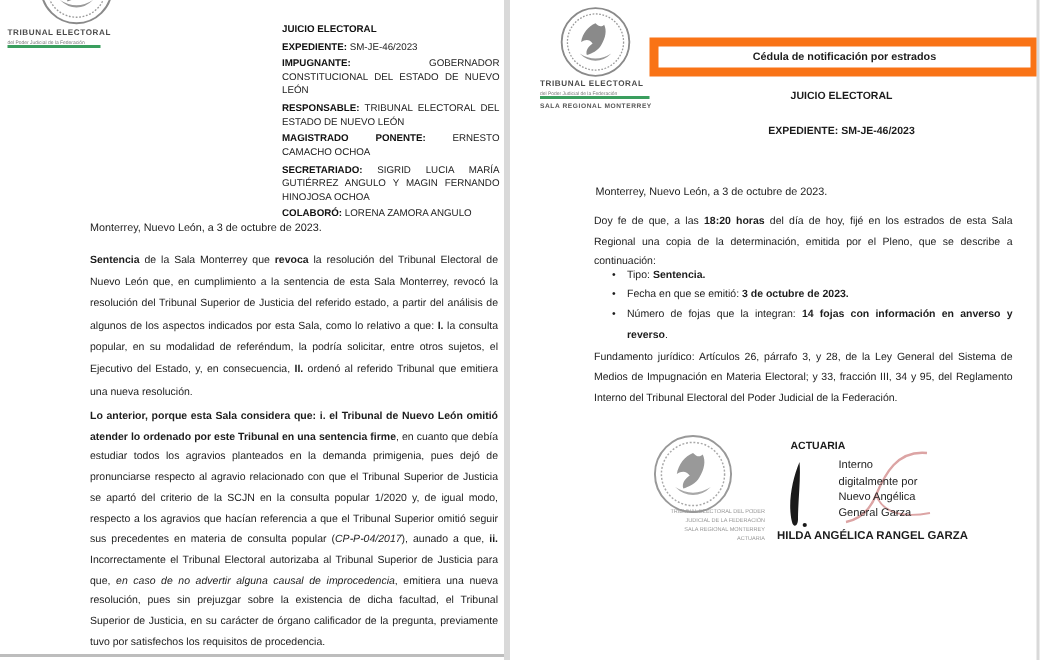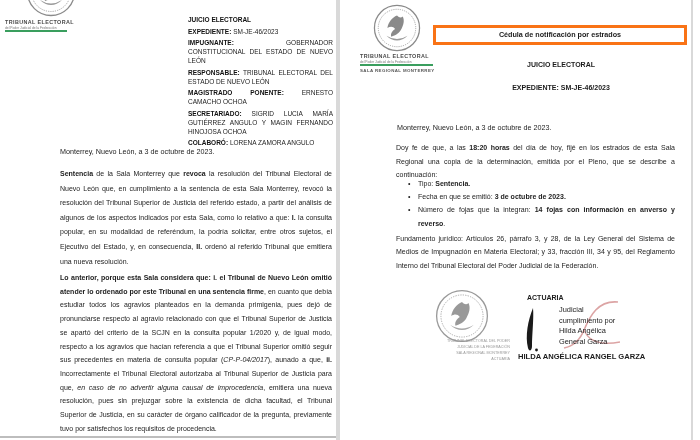--- a/index.html
+++ b/index.html
@@ -17,21 +17,21 @@
   .green-bar{height:2.2px;}
   .sala-line{font-size:4.4px;letter-spacing:.4px;color:#555;font-weight:bold;white-space:nowrap;}
 
   .case-header{left:188px;top:15px;width:145px;font-size:6.5px;line-height:9px;text-align:justify;}
   .case-header .item{margin-bottom:2.5px;}
   .case-header b{color:#111;}
 
   .body-text{font-size:7px;text-align:justify;color:#1c1c1c;}
   .date-line{font-size:7.2px;white-space:nowrap;text-align:center;}
 
-  .title-box{left:93px;top:25px;width:248px;height:14px;border:3px solid #f97316;
+  .title-box{left:93px;top:25px;width:248px;height:14px;border:6px solid #f97316;
              text-align:center;font-size:7.2px;font-weight:bold;line-height:14px;}
   .center-stack{left:96px;width:250px;text-align:center;font-weight:bold;font-size:7px;white-space:nowrap;}
 
   .bullet-item{position:relative;padding-left:0;}
   .bullet-dot{position:absolute;left:-10px;top:0;}
 
   .seal-caption{font-size:3.7px;line-height:5.9px;color:#999;text-align:right;}
   .sig-role{font-size:7px;font-weight:bold;white-space:nowrap;}
   .digital-note{font-size:7.4px;line-height:10.6px;color:#222;white-space:nowrap;}
   .sig-name{font-size:7.6px;font-weight:bold;white-space:nowrap;}
@@ -128,21 +128,21 @@
       <path d="M14 2 C9 14 6 30 9 42 C10 46 13 45 13 40 C13 28 15 12 14 2 Z" fill="#1a1a1a"></path>
       <circle cx="17.5" cy="44" r="1.4" fill="#1a1a1a"></circle>
     </svg>
 
     <svg class="abs" style="left: 200px; top: 298px; color: rgb(220, 164, 164);" width="95" height="56" viewBox="0 0 95 56">
       <path d="M78 4 C58 2 50 18 44 32 C40 42 34 48 24 50" stroke="currentColor" fill="none" stroke-width="1.6"></path>
       <path d="M44 32 C48 42 58 48 80 44" stroke="currentColor" fill="none" stroke-width="1.3"></path>
     </svg>
 
     <div class="abs digital-note" style="left:219px;top:305px;">
-      <div>Judicial</div>
-      <div>cumplimiento por</div>
-      <div>Hilda Angélica</div>
+      <div>Interno</div>
+      <div>digitalmente por</div>
+      <div>Nuevo Angélica</div>
       <div>General Garza</div>
     </div>
 
     <div class="abs sig-name" style="left:142px;top:352px;padding-left:36px;">HILDA ANGÉLICA RANGEL GARZA</div>
   </section>
 </div>
 
 </body></html>

